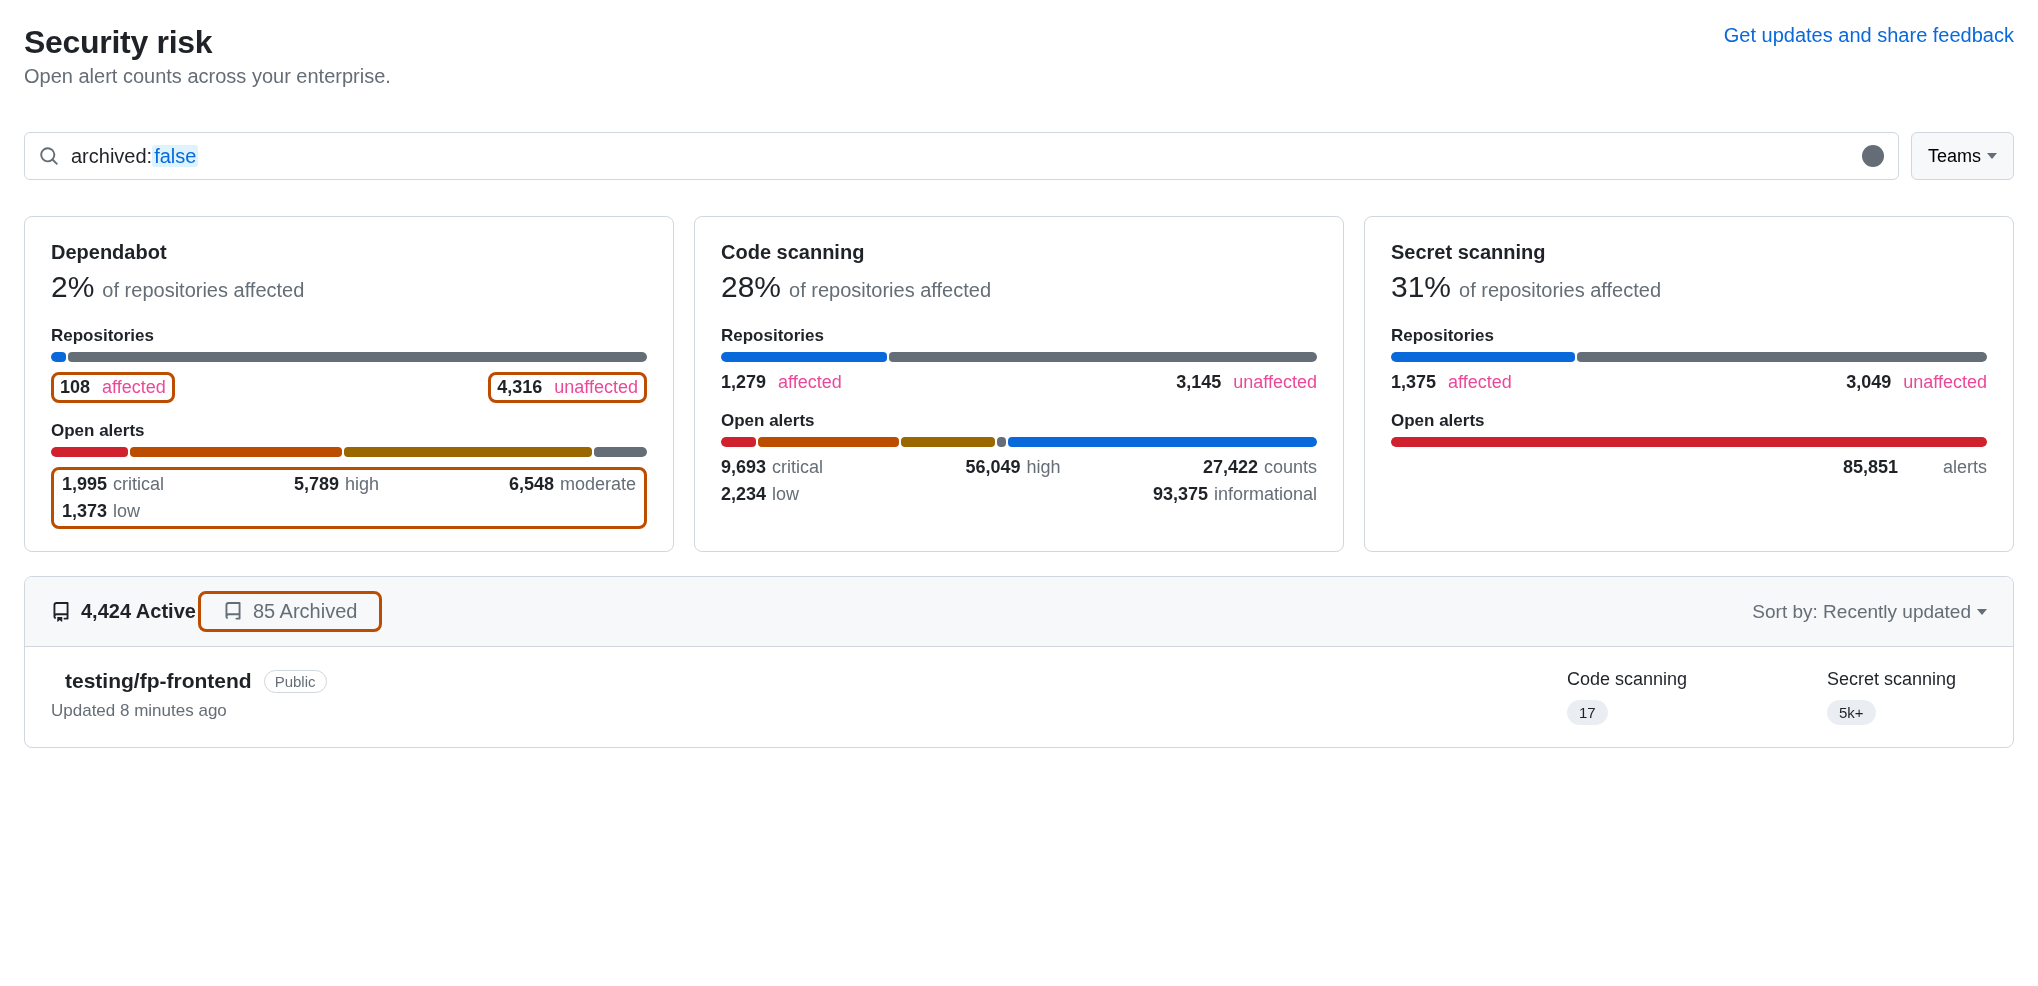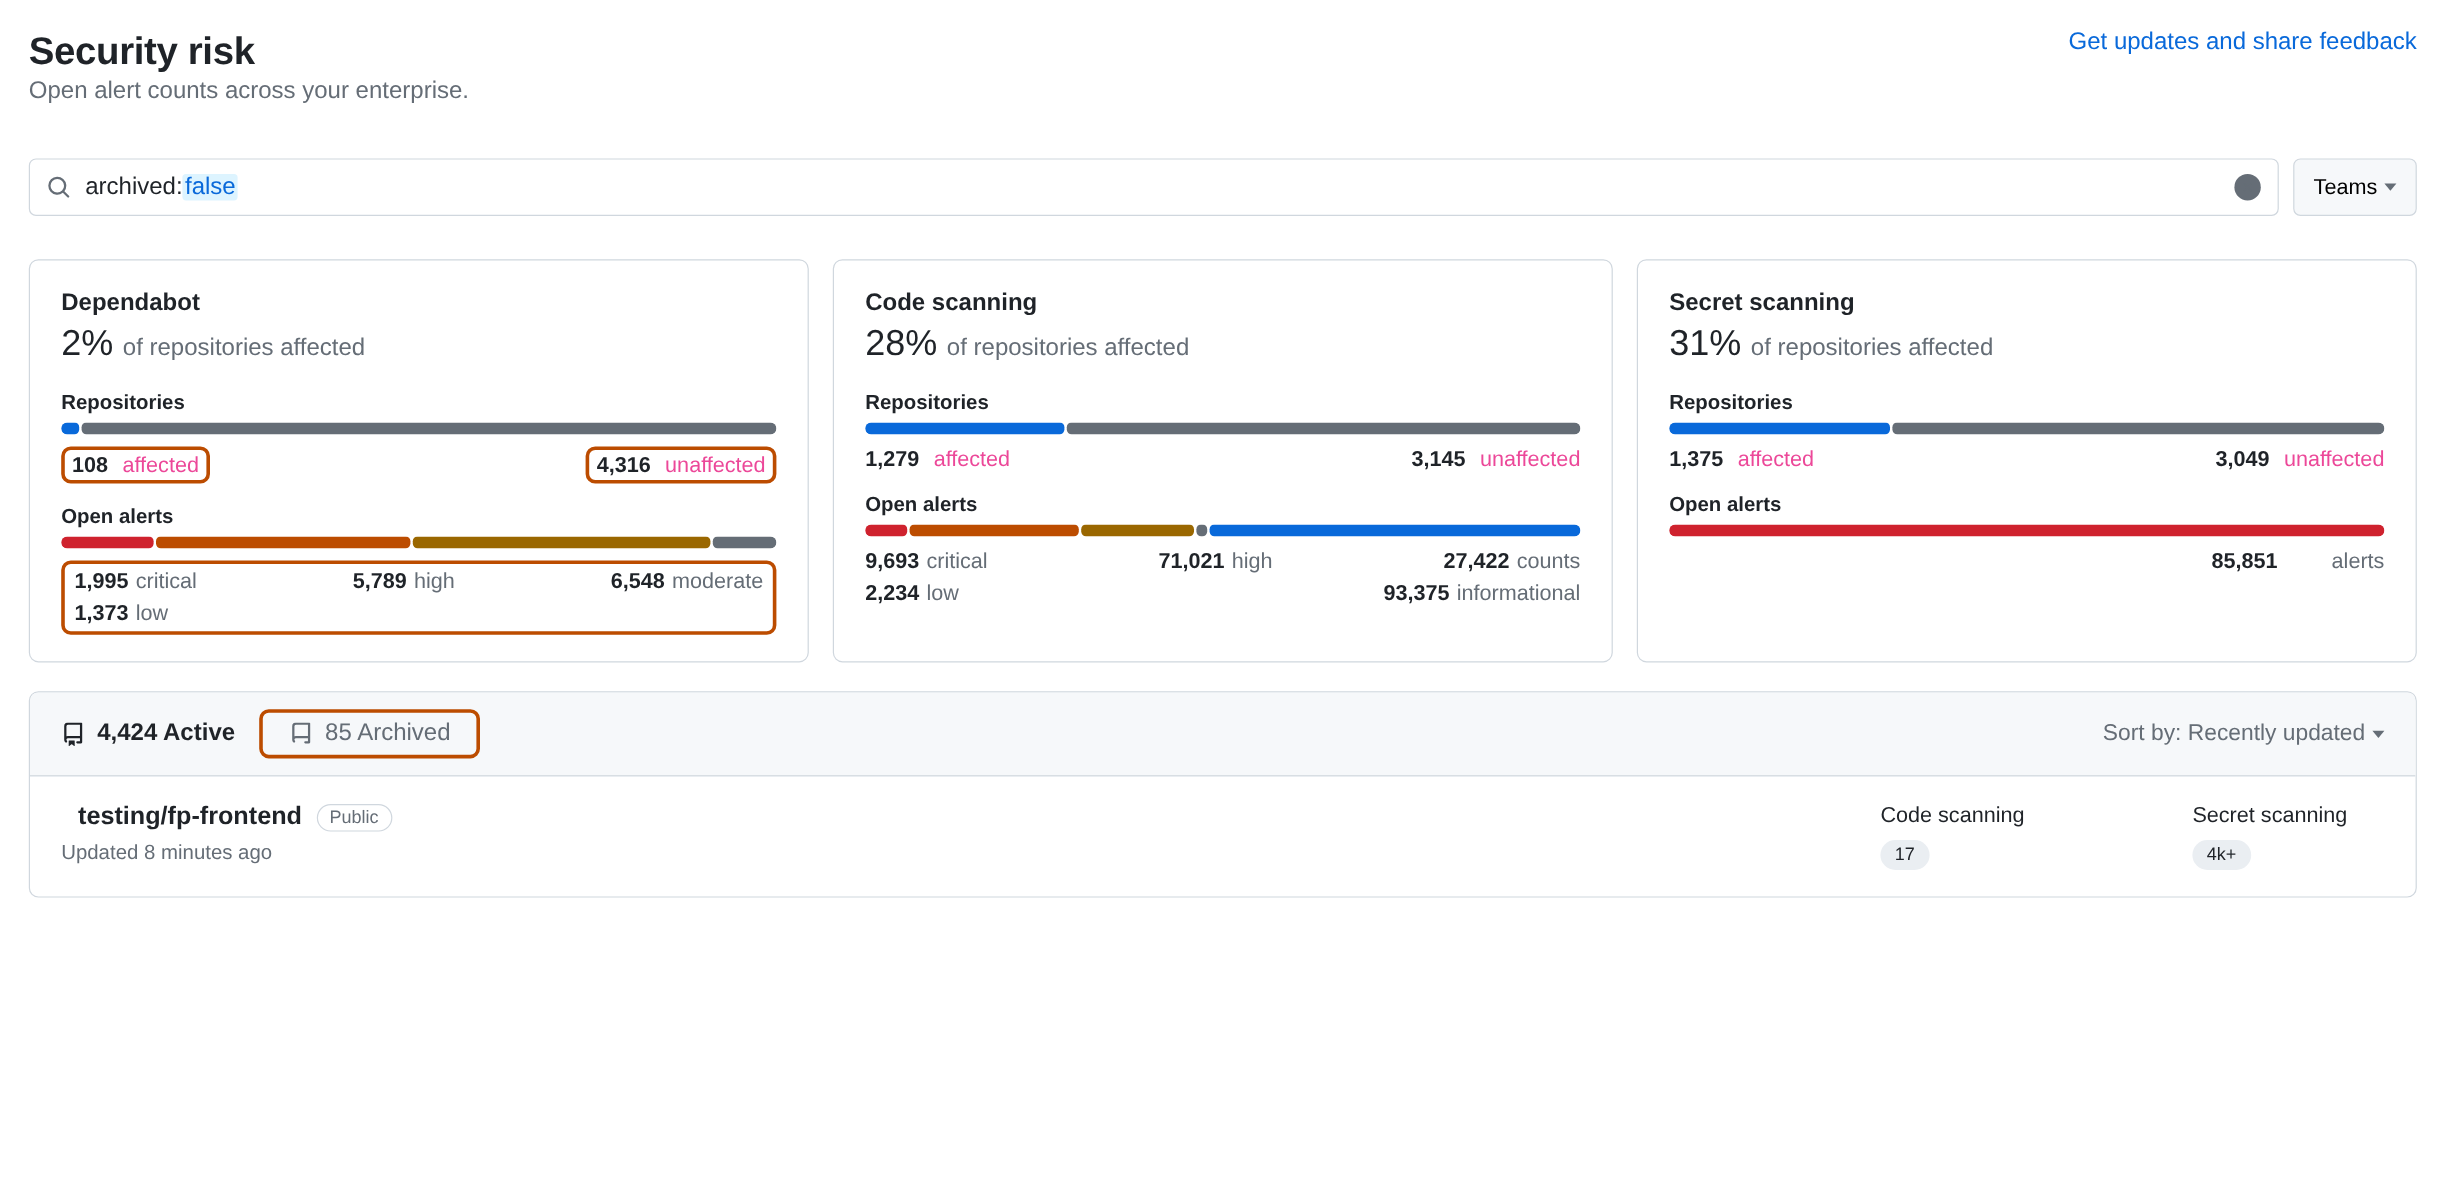--- a/index.html
+++ b/index.html
@@ -66,21 +66,21 @@
   .alerts-grid .lbl { color:#656d76; }
   .alerts-right { display:flex; justify-content:flex-end; font-size:18px; }
   .alerts-right .num { font-weight:600; margin-right:6px; }
   .alerts-right .lbl { color:#656d76;margin-left:39px; }
   .list-container { border:1px solid #d0d7de; border-radius:8px; overflow:hidden; }
   .list-header {
     display:flex; align-items:center; justify-content:space-between;
     background:#f6f8fa; border-bottom:1px solid #d0d7de; padding:14px 26px;
     font-size:20px;
   }
-  .list-header-left { display:flex; align-items:center; gap:20px; }
+  .list-header-left { display:flex; align-items:center; gap:2px; }
   .tab { display:flex; align-items:center; gap:10px; font-weight:600; cursor:pointer; }
   .tab.inactive { color:#656d76; font-weight:500; }
   .sort-by { color:#656d76; font-size:19px; display:flex; align-items:center; gap:6px; cursor:pointer; }
   .list-row { display:flex; padding:22px 26px; }
   .row-main { flex:1; }
   .repo-name { font-size:21px; font-weight:600; display:flex; align-items:center; gap:12px;margin-left:14px; }
   .vis-badge { font-size:15px; font-weight:500; color:#656d76; border:1px solid #d0d7de; border-radius:14px; padding:2px 10px; }
   .updated { color:#656d76; font-size:17px; margin-top:8px; }
   .row-counts { display:flex; gap:100px; align-items:flex-start; }
   .count-col { min-width:160px; }
@@ -187,21 +187,21 @@
       <div class="seg" style="background:#9a6700;width:16%"></div>
       <div class="seg" style="background:#656d76;width:1.5%"></div>
       <div class="seg" style="background:#0969da;width:52.5%"></div>
     </div>
     <div class="alerts-grid" style="justify-content:space-between">
       <div class="item">
           <span class="num">9,693</span>
           <span class="lbl">critical</span>
         </div>
       <div class="item">
-          <span class="num">71,021</span>
+          <span class="num">56,049</span>
           <span class="lbl">high</span>
         </div>
       <div class="item">
           <span class="num">27,422</span>
           <span class="lbl">counts</span>
         </div>
     </div>
     <div class="alerts-grid" style="justify-content:space-between;margin-top:6px">
       <div class="item">
           <span class="num">2,234</span>
@@ -272,17 +272,17 @@
       </div>
       <div class="updated">Updated 8 minutes ago</div>
     </div>
     <div class="row-counts">
       <div class="count-col">
         <div class="count-label">Code scanning</div>
         <span class="count-pill">17</span>
       </div>
       <div class="count-col">
         <div class="count-label">Secret scanning</div>
-        <span class="count-pill">4k+</span>
+        <span class="count-pill">5k+</span>
       </div>
     </div>
   </div>
 </div>
 
 </body></html>

